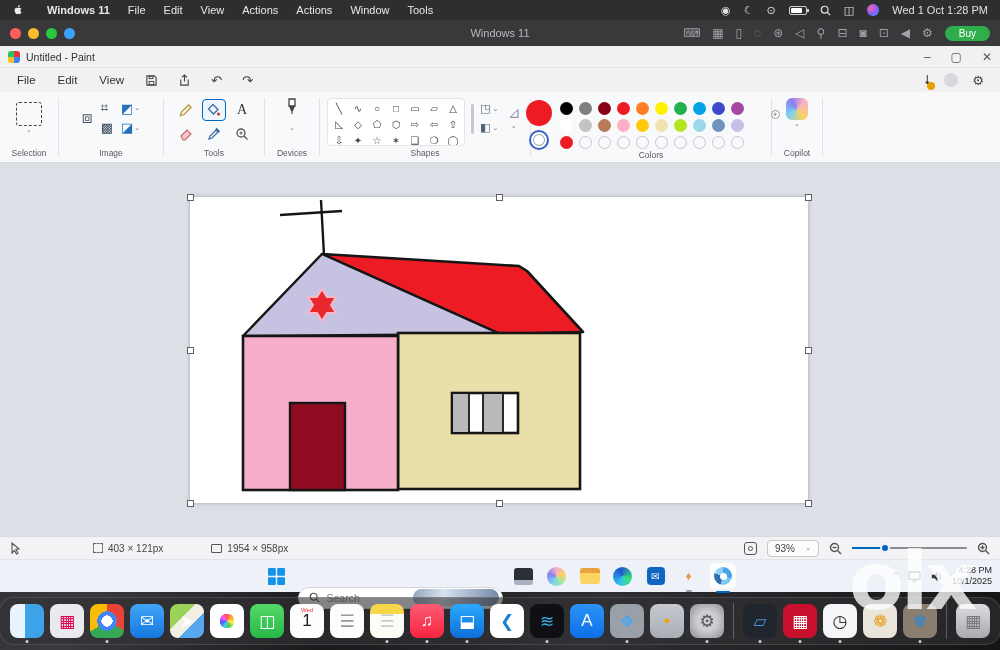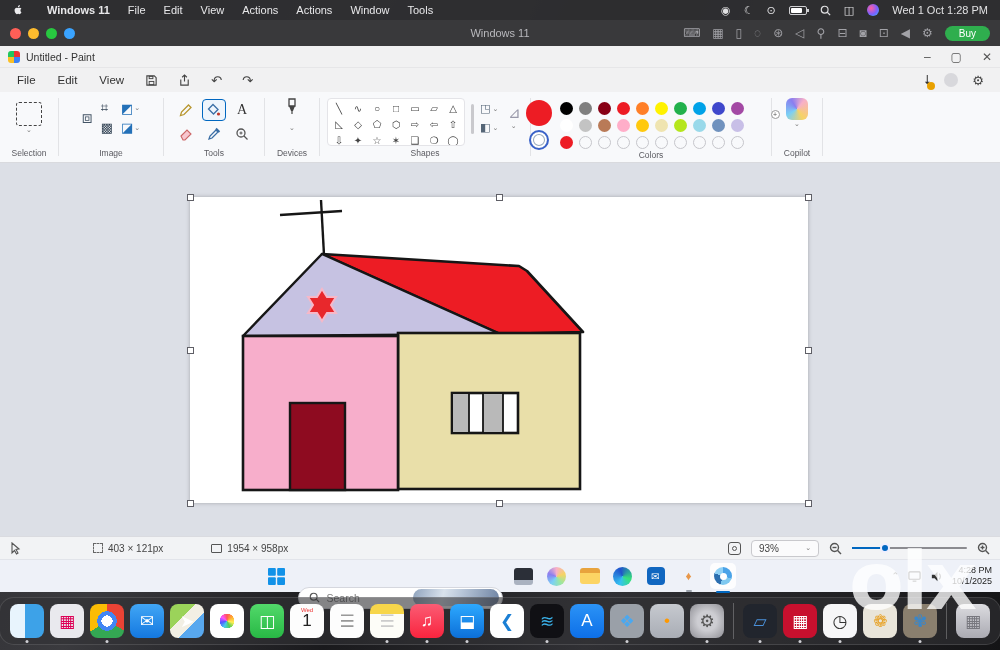--- a/index.html
+++ b/index.html
@@ -99,21 +99,21 @@
   
   .status-bar { height:23px; background:#f2f3f5; border-top:1px solid #dadbe0; display:flex; align-items:center;
     font-size:10px; color:#444; padding:0 10px; }
   .sb-cursor { width:11px; height:13px; margin-right:72px; }
   .sb-group { display:flex; align-items:center; gap:5px; margin-right:48px; }
   .sb-ico-dashed { width:10px; height:10px; border:1px dashed #666; }
   .sb-ico-solid { width:11px; height:9px; border:1.2px solid #555; border-radius:1px; }
   .sb-right { margin-left:auto; display:flex; align-items:center; gap:10px; }
   .fit-ico { width:13px; height:13px; border:1px solid #555; border-radius:3px; position:relative; }
   .fit-ico:after { content:""; position:absolute; inset:3px; border-radius:50%; border:1px solid #555; }
-  .zoom-box { width:68px; height:17px; border:1px solid #c9c9cd; border-radius:4px; background:#fbfbfc;
+  .zoom-box { width:52px; height:17px; border:1px solid #c9c9cd; border-radius:4px; background:#fbfbfc;
     display:flex; align-items:center; justify-content:space-between; padding:0 7px; font-size:10px; }
   .mag { position:relative; width:13px; height:13px; }
   .mag circle { fill:none; stroke:#555; stroke-width:1.4; }
   .mag line { stroke:#555; stroke-width:1.4; }
   .slider { width:115px; height:2.5px; background:#8b8b90; border-radius:2px; position:relative; }
   .slider .fill { position:absolute; left:0; top:0; bottom:0; width:32px; background:#0067c0; }
   .slider .thumb { position:absolute; left:28px; top:50%; transform:translate(0,-50%); width:10px; height:10px;
     border-radius:50%; background:#0067c0; border:2px solid #eef; }
 
   

